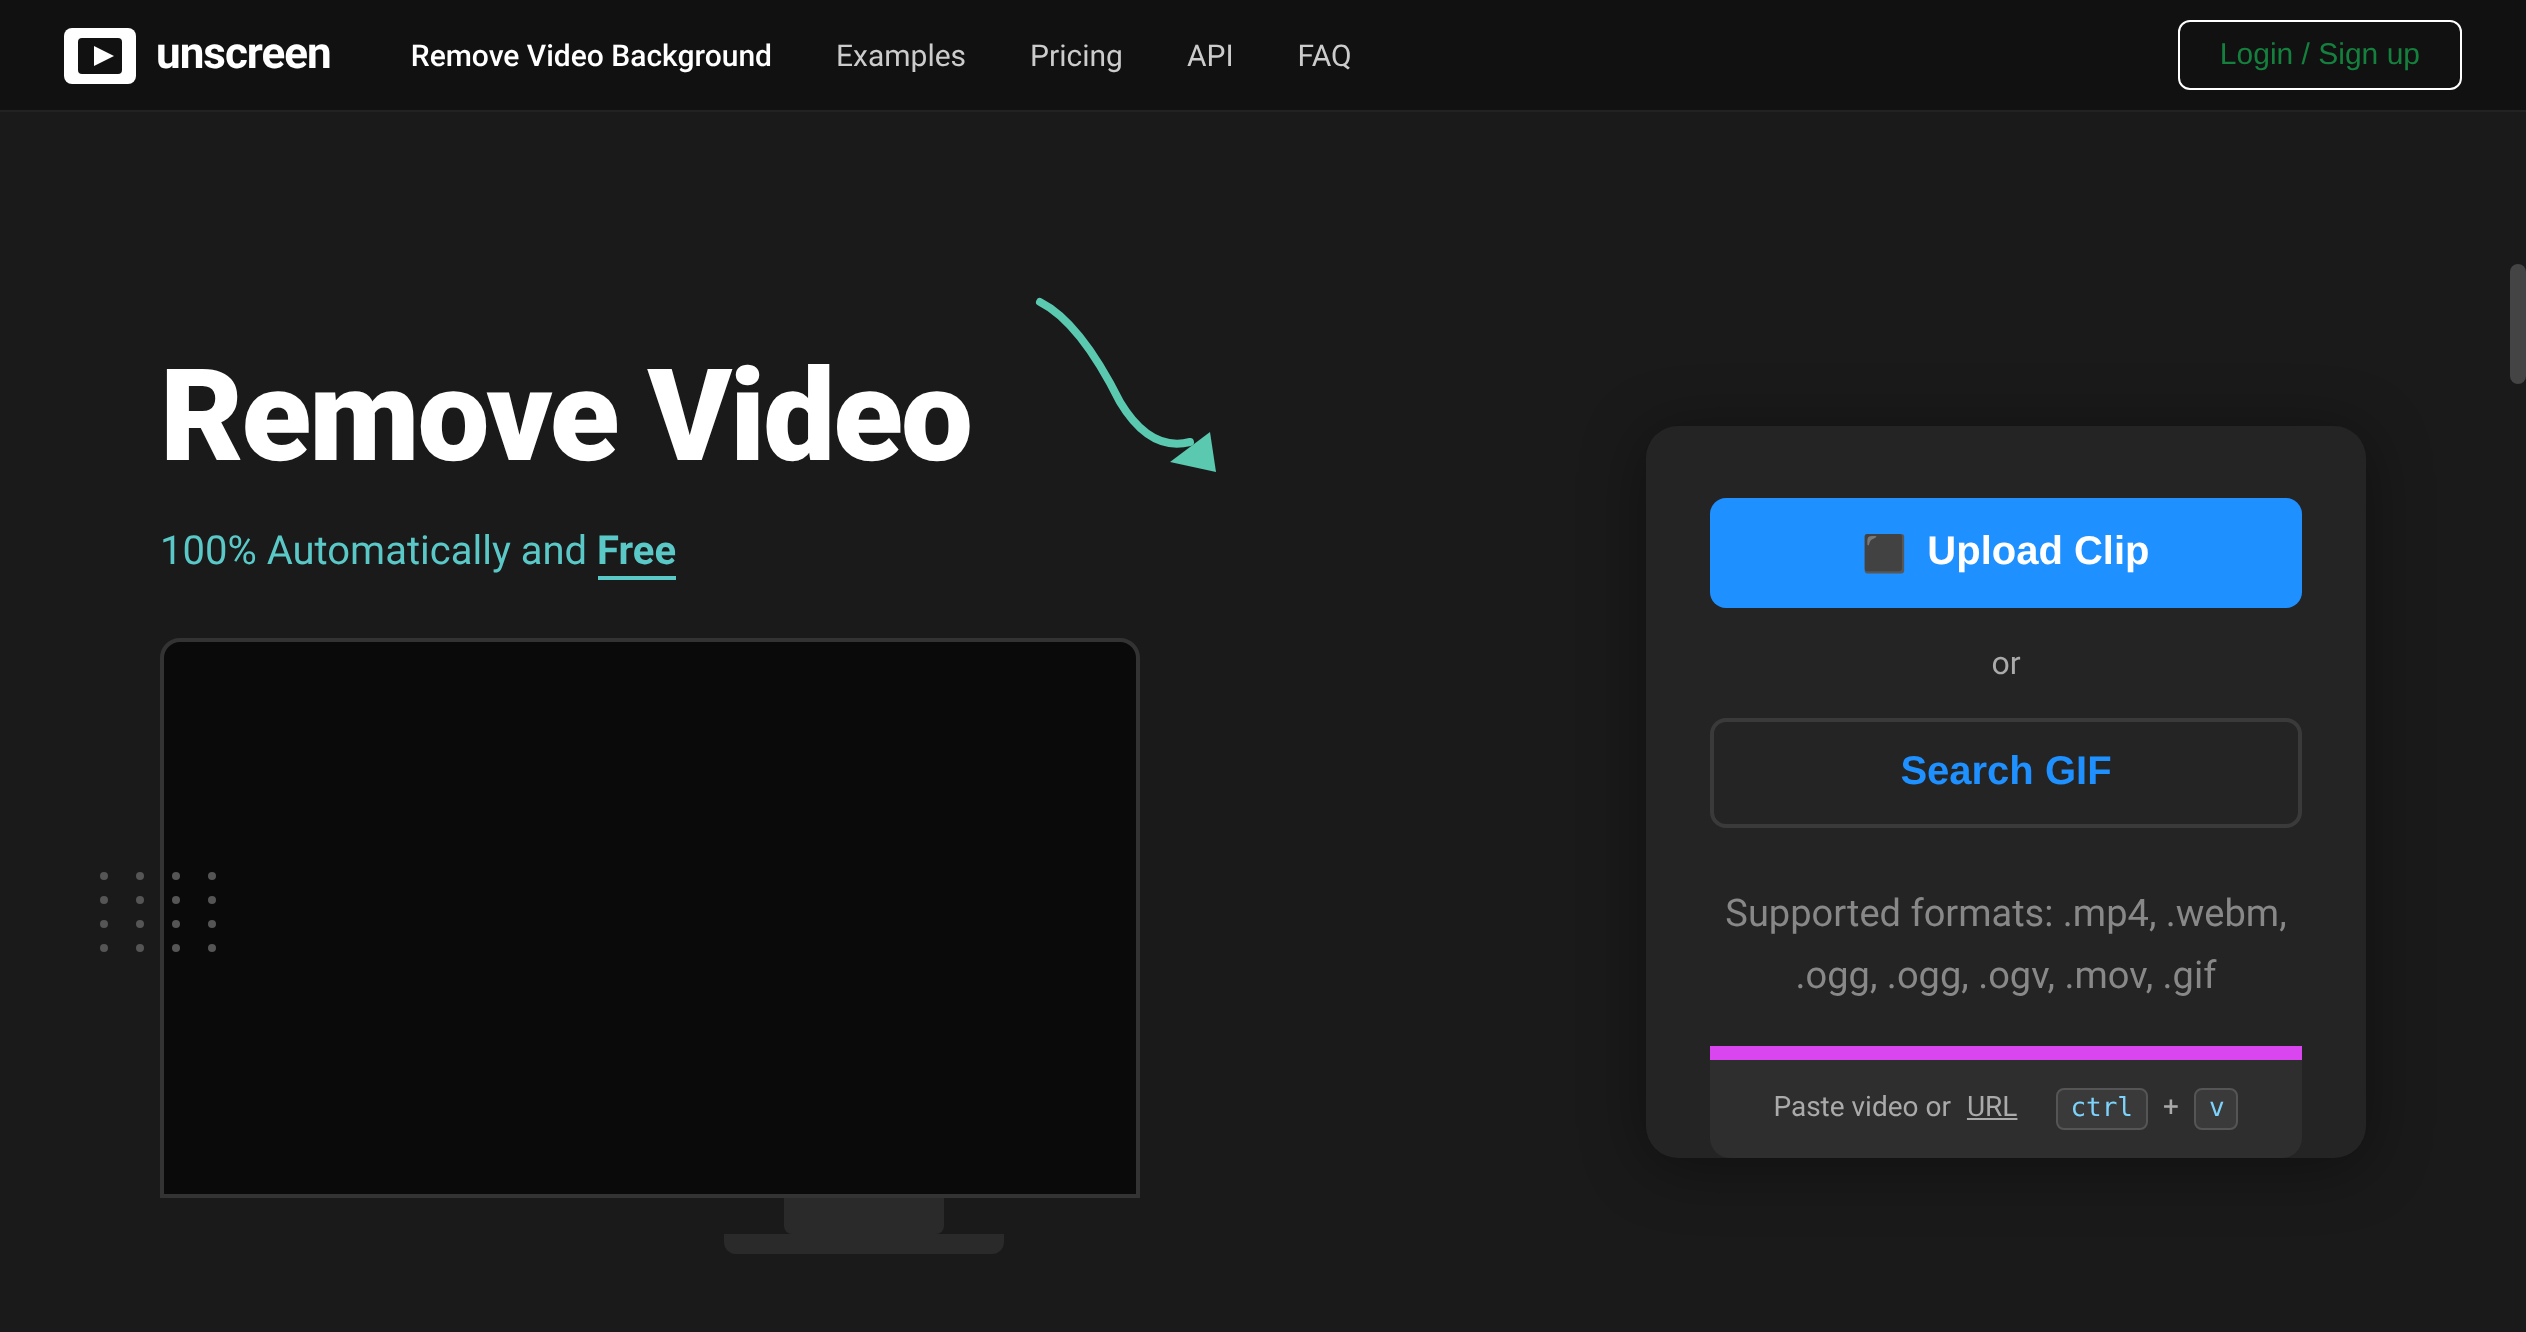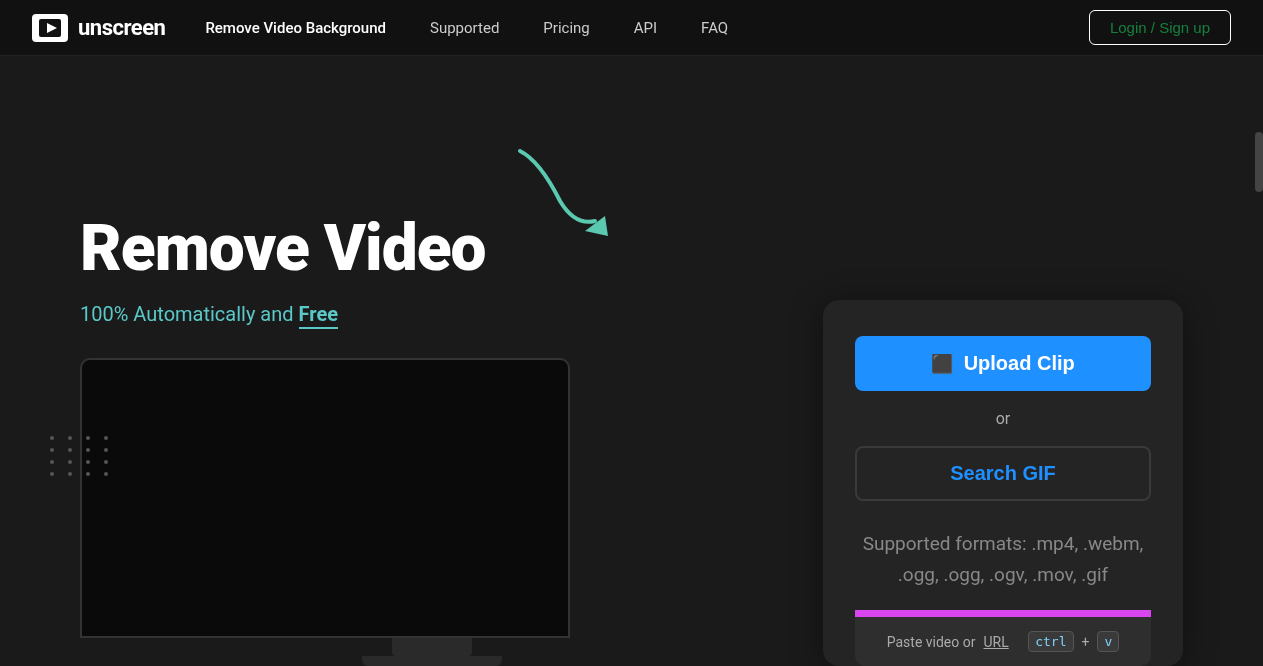--- a/index.html
+++ b/index.html
@@ -54,21 +54,21 @@
     .logo-text {
       color: #fff;
       font-size: 22px;
       font-weight: 700;
       letter-spacing: -0.5px;
     }
 
     .nav-links {
       display: flex;
       align-items: center;
-      gap: 44px;
+      gap: 32px;
       list-style: none;
     }
 
     .nav-links a {
       color: #ccc;
       text-decoration: none;
       font-size: 15px;
       font-weight: 400;
     }
     .nav-links a.active { color: #fff; font-weight: 500; }
@@ -80,21 +80,21 @@
       padding: 8px 20px;
       border-radius: 6px;
       font-size: 15px;
       font-weight: 500;
       cursor: pointer;
     }
 
     
     .main {
       display: flex;
-      align-items: flex-end;
+      align-items: center;
       padding: 60px 80px 0 80px;
       gap: 40px;
       position: relative;
       min-height: 610px;
     }
 
     
     .left-content {
       flex: 1;
       padding-top: 20px;
@@ -295,21 +295,21 @@
       <div class="logo-icon">
         <svg viewBox="0 0 22 18" fill="none" xmlns="http://www.w3.org/2000/svg">
           <rect width="22" height="18" rx="2" fill="#111"></rect>
           <polygon points="8,4 18,9 8,14" fill="white"></polygon>
         </svg>
       </div>
       <span class="logo-text">unscreen</span>
     </a>
     <ul class="nav-links">
       <li><a class="active" href="#">Remove Video Background</a></li>
-      <li><a href="#">Supported</a></li>
+      <li><a href="#">Examples</a></li>
       <li><a href="#">Pricing</a></li>
       <li><a href="#">API</a></li>
       <li><a href="#">FAQ</a></li>
     </ul>
   </div>
   <button class="login-btn">Login / Sign up</button>
 </nav>
 
 <div class="main">
 

